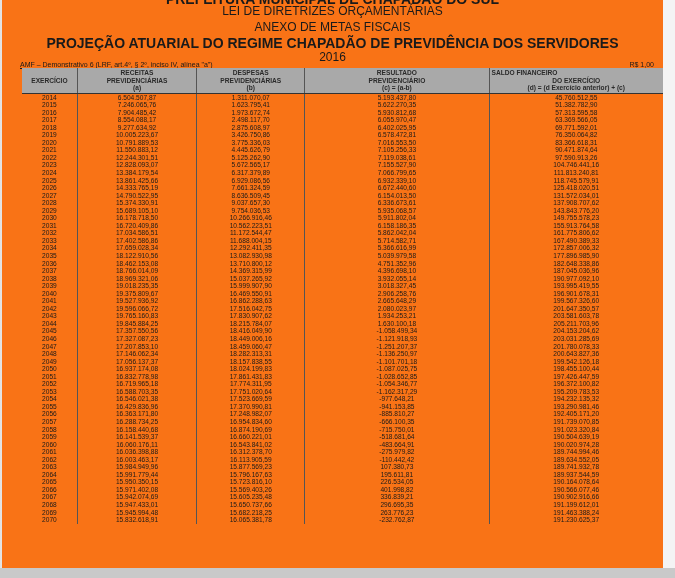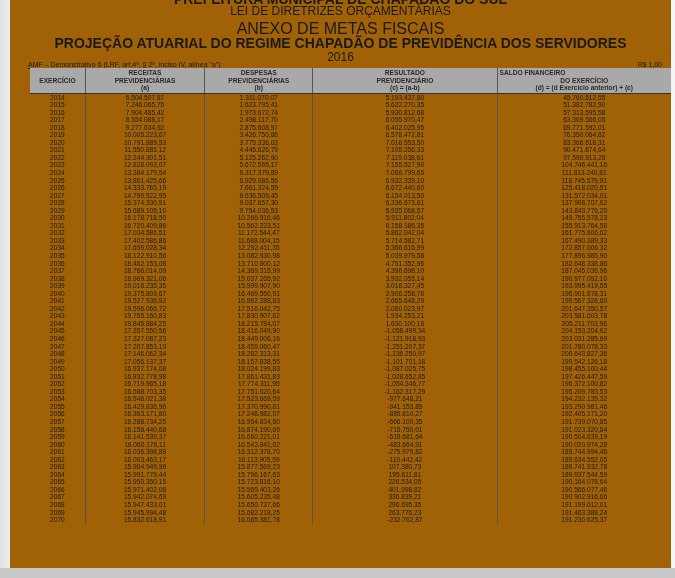--- a/index.html
+++ b/index.html
@@ -1,23 +1,23 @@
 <!DOCTYPE html>
 <html><head>
 <meta charset="utf-8">
 <style>
   html, body { margin:0; padding:0; }
   body { width:675px; height:578px; overflow:hidden; background:#f4f4f4; position:relative; font-family:"Liberation Sans", sans-serif; color:#1a1a1a; }
-  .page { position:absolute; left:10px; top:0; width:661px; height:568px; background:#a16207; overflow:hidden; }
+  .page { position:absolute; left:2px; top:0; width:661px; height:568px; background:#f97316; overflow:hidden; }
   .leftedge { position:absolute; left:0; top:0; width:14px; height:578px; background:linear-gradient(90deg,#e2e2e2,#f2f2f2); }
   .bottombar { position:absolute; left:0; top:568px; width:675px; height:10px; background:#c9c9c9; }
   .hdr { position:absolute; left:0; width:661px; text-align:center; }
   .h0 { top:-9px; font-size:14px; font-weight:bold; }
   .h1 { top:4px; font-size:12px; }
-  .h2 { top:20px; font-size:16px;text-align:center; }
+  .h2 { top:20px; font-size:12px;text-align:center; }
   .h3 { top:35px; font-size:14px; font-weight:bold; }
   .h4 { top:50px; font-size:12px; }
   .meta { position:absolute; top:61px; font-size:7px; }
   .meta.l { left:18px; text-decoration:underline; }
   .meta.r { right:9px; text-decoration:underline; }
   table { position:absolute; left:20px; top:68px; border-collapse:collapse; font-size:6.6px; }
   th { background:#a9a9a9; color:#2a2a2a; font-weight:bold; font-size:6.6px; line-height:7.5px; padding:1px 2px; border-right:1px solid #555; border-bottom:1.5px solid #333; text-align:center; }
   th.last { text-align:left; border-right:none; }
   td { text-align:center; line-height:7.55px; padding:0; border-right:1px solid #555; }
   td.last { border-right:none; }

